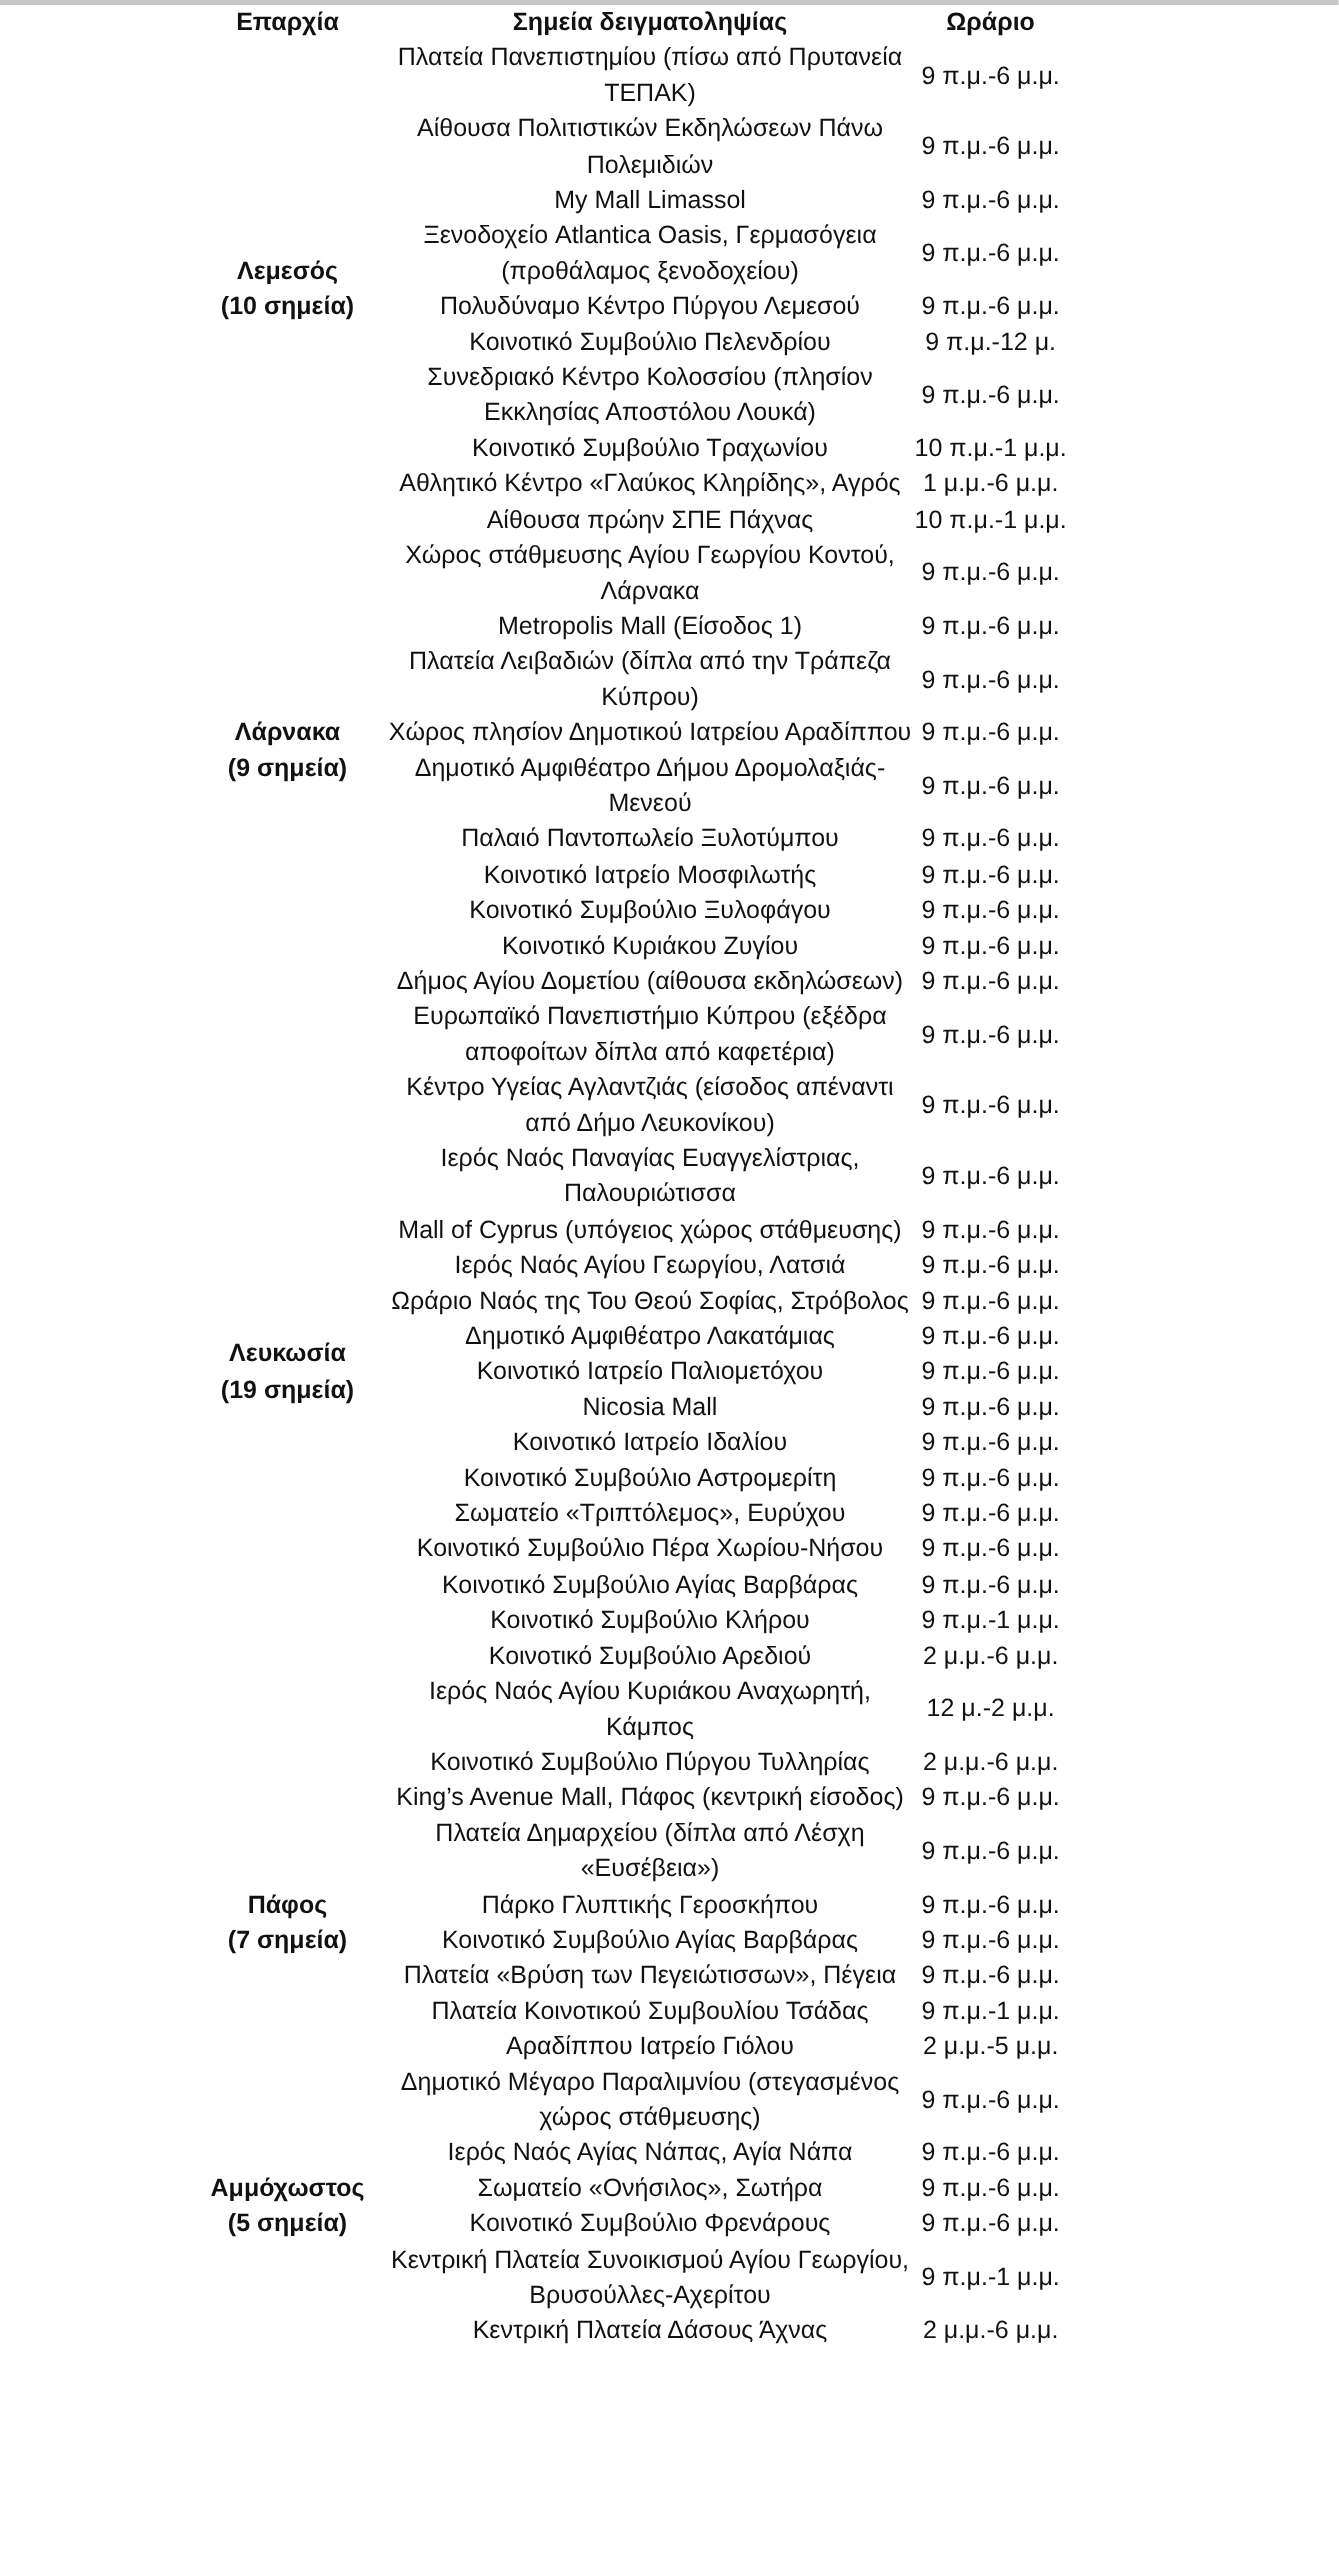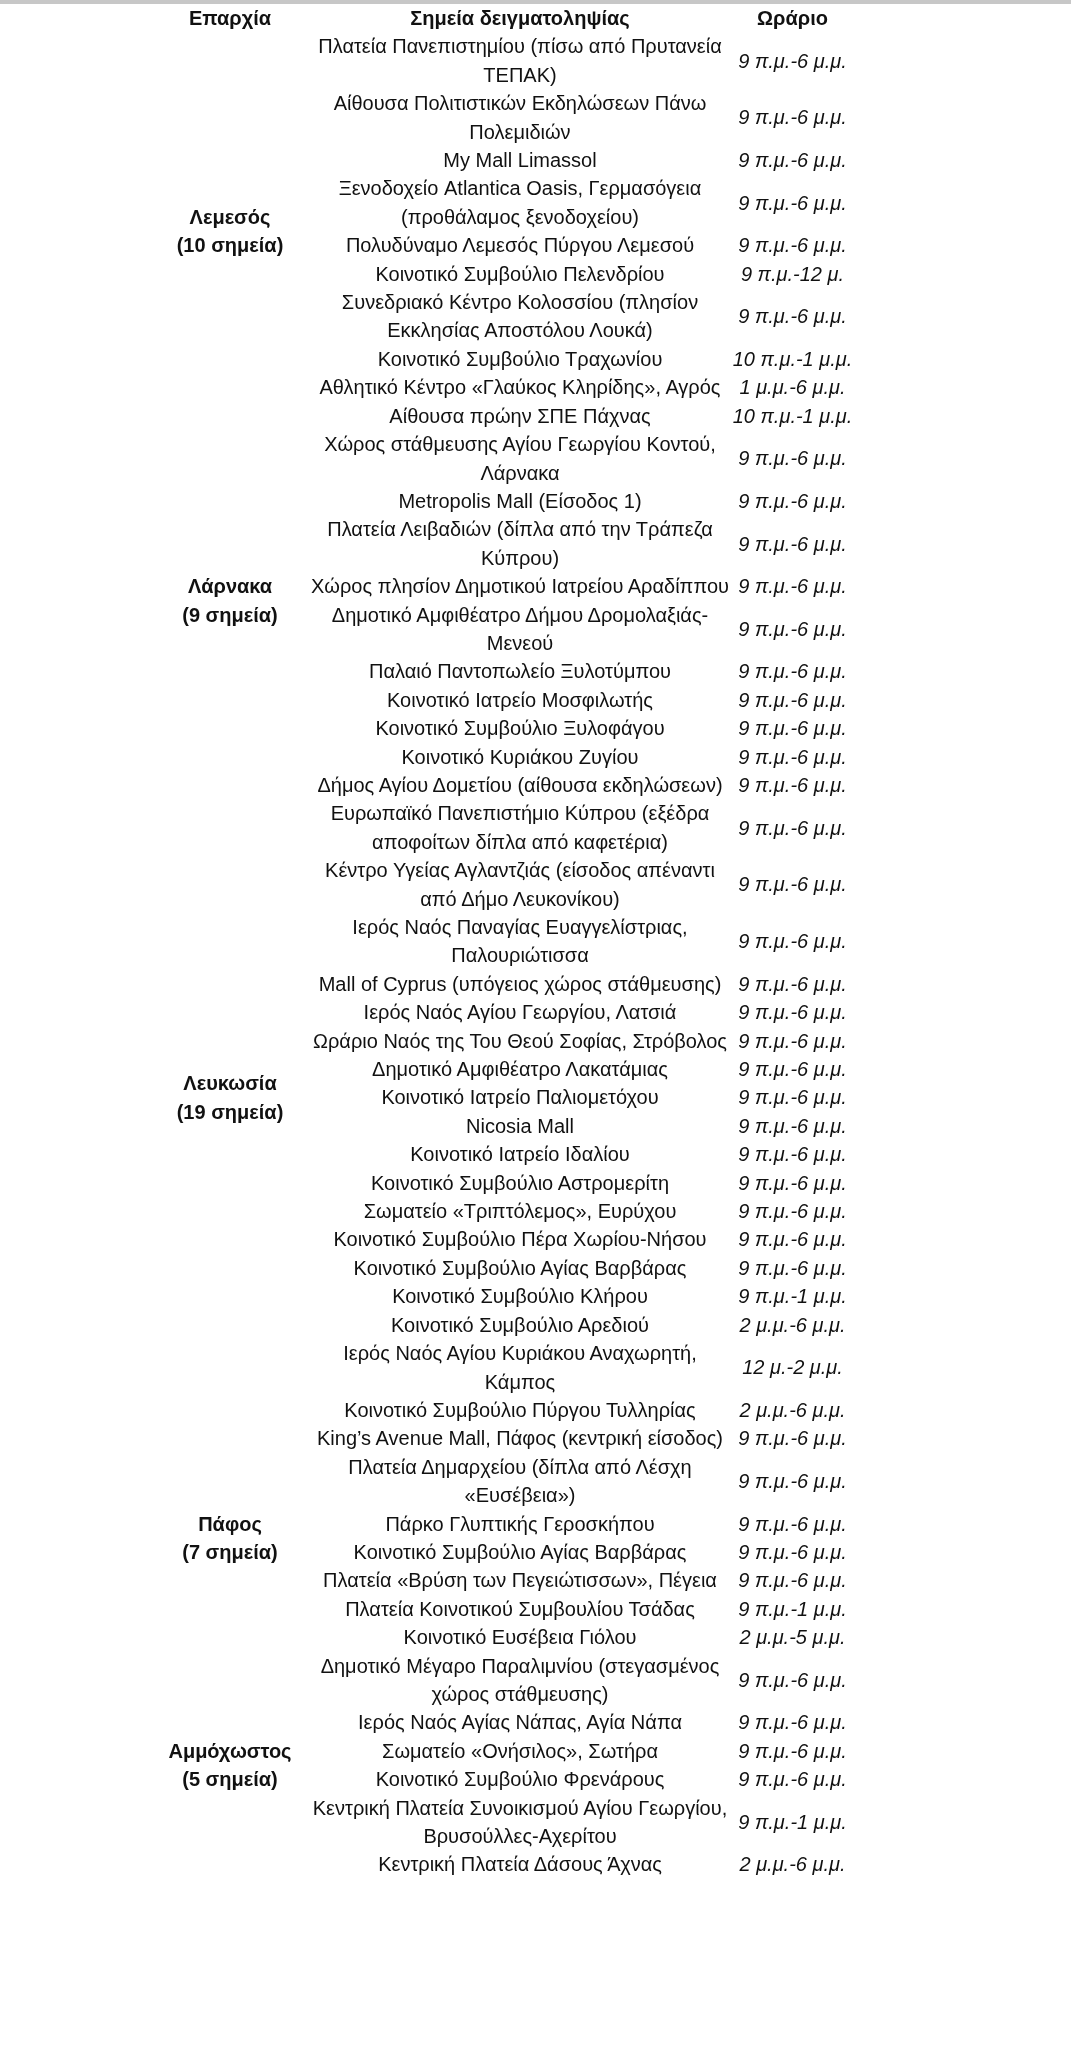--- a/index.html
+++ b/index.html
@@ -37,21 +37,20 @@
   }
   table.sampling-table th {
     font-weight: bold;
   }
   td.province {
     vertical-align: top;
     font-weight: bold;
   }
   td.hrs {
     white-space: nowrap;
-    font-style: italic;
   }
 </style>
 </head>
 <body style="background: rgb(255, 255, 255); color: rgb(17, 17, 17);">
 
 <div class="top-bar" style="background: rgb(199, 199, 199);"></div>
 
 <table class="sampling-table">
   <colgroup>
     <col style="width:160px">
@@ -80,21 +79,21 @@
       </tr>
       <tr>
         <td class="loc">My Mall Limassol</td>
         <td class="hrs">9 π.μ.-6 μ.μ.</td>
       </tr>
       <tr>
         <td class="loc">Ξενοδοχείο Atlantica Oasis, Γερμασόγεια (προθάλαμος ξενοδοχείου)</td>
         <td class="hrs">9 π.μ.-6 μ.μ.</td>
       </tr>
       <tr>
-        <td class="loc">Πολυδύναμο Λεμεσός Πύργου Λεμεσού</td>
+        <td class="loc">Πολυδύναμο Κέντρο Πύργου Λεμεσού</td>
         <td class="hrs">9 π.μ.-6 μ.μ.</td>
       </tr>
       <tr>
         <td class="loc">Κοινοτικό Συμβούλιο Πελενδρίου</td>
         <td class="hrs">9 π.μ.-12 μ.</td>
       </tr>
       <tr>
         <td class="loc">Συνεδριακό Κέντρο Κολοσσίου (πλησίον Εκκλησίας Αποστόλου Λουκά)</td>
         <td class="hrs">9 π.μ.-6 μ.μ.</td>
       </tr>
@@ -252,21 +251,21 @@
       </tr>
       <tr>
         <td class="loc">Πλατεία «Βρύση των Πεγειώτισσων», Πέγεια</td>
         <td class="hrs">9 π.μ.-6 μ.μ.</td>
       </tr>
       <tr>
         <td class="loc">Πλατεία Κοινοτικού Συμβουλίου Τσάδας</td>
         <td class="hrs">9 π.μ.-1 μ.μ.</td>
       </tr>
       <tr>
-        <td class="loc">Κοινοτικό Ευσέβεια Γιόλου</td>
+        <td class="loc">Αραδίππου Ιατρείο Γιόλου</td>
         <td class="hrs">2 μ.μ.-5 μ.μ.</td>
       </tr>
       <tr>
         <td rowspan="6" class="province">
           <div>Αμμόχωστος</div>
           <div>(5 σημεία)</div>
         </td>
         <td class="loc">Δημοτικό Μέγαρο Παραλιμνίου (στεγασμένος χώρος στάθμευσης)</td>
         <td class="hrs">9 π.μ.-6 μ.μ.</td>
       </tr>

